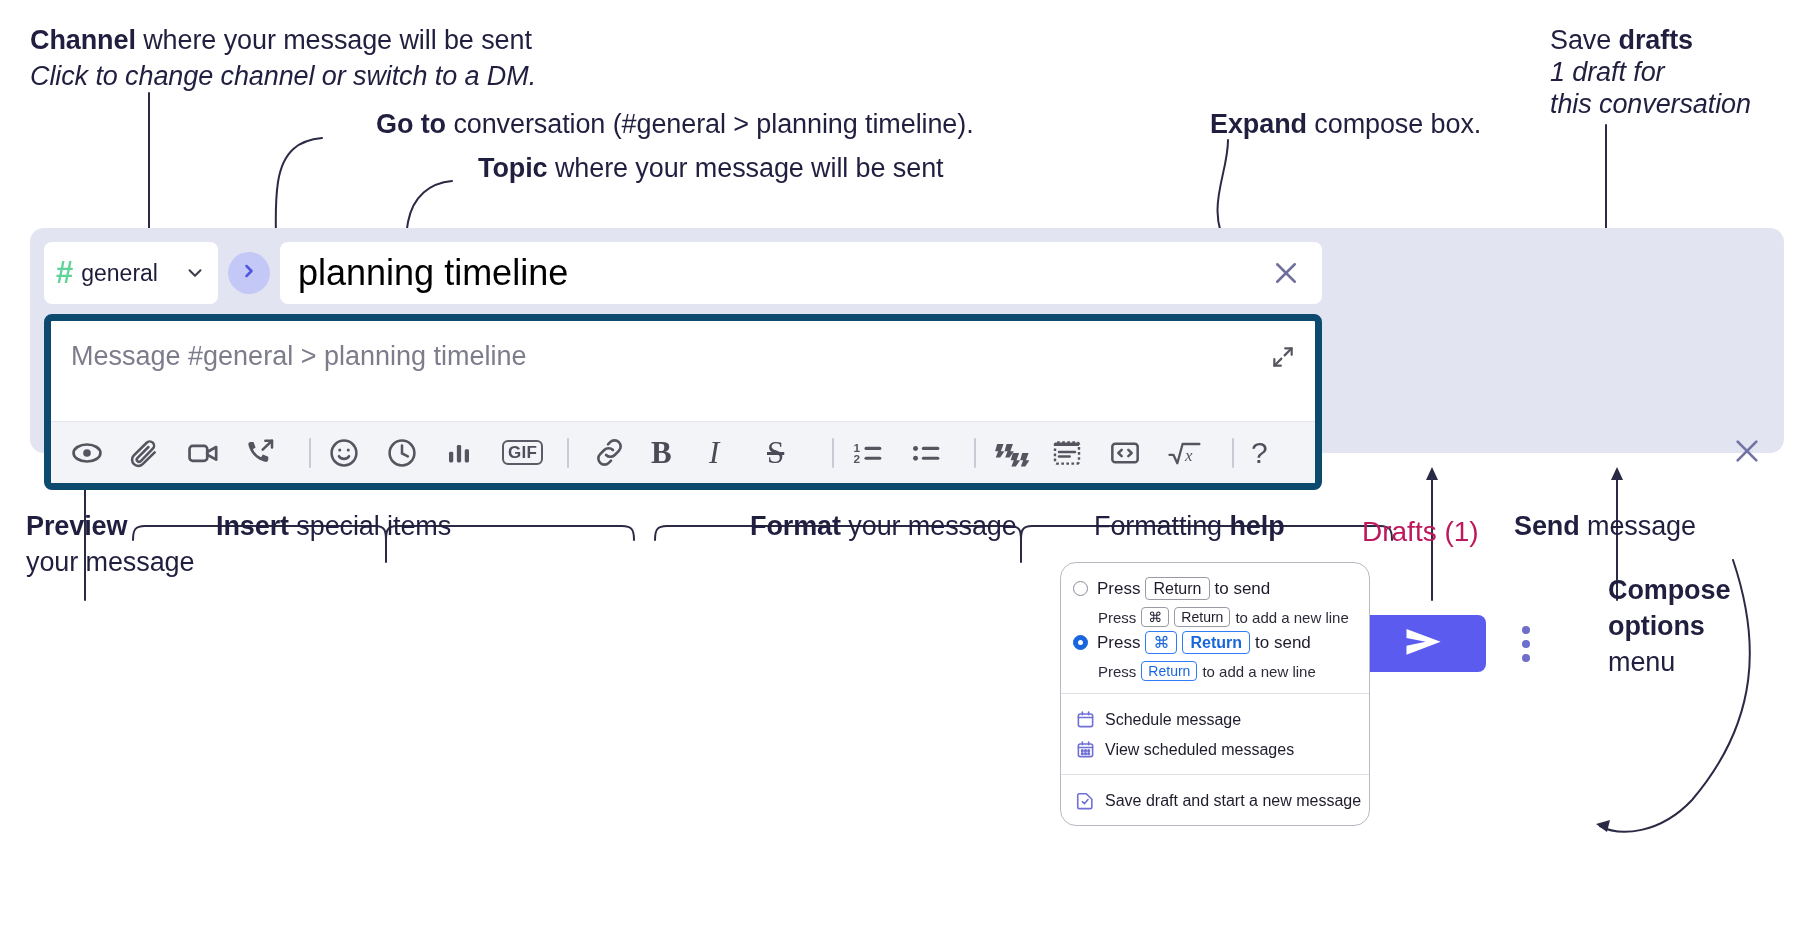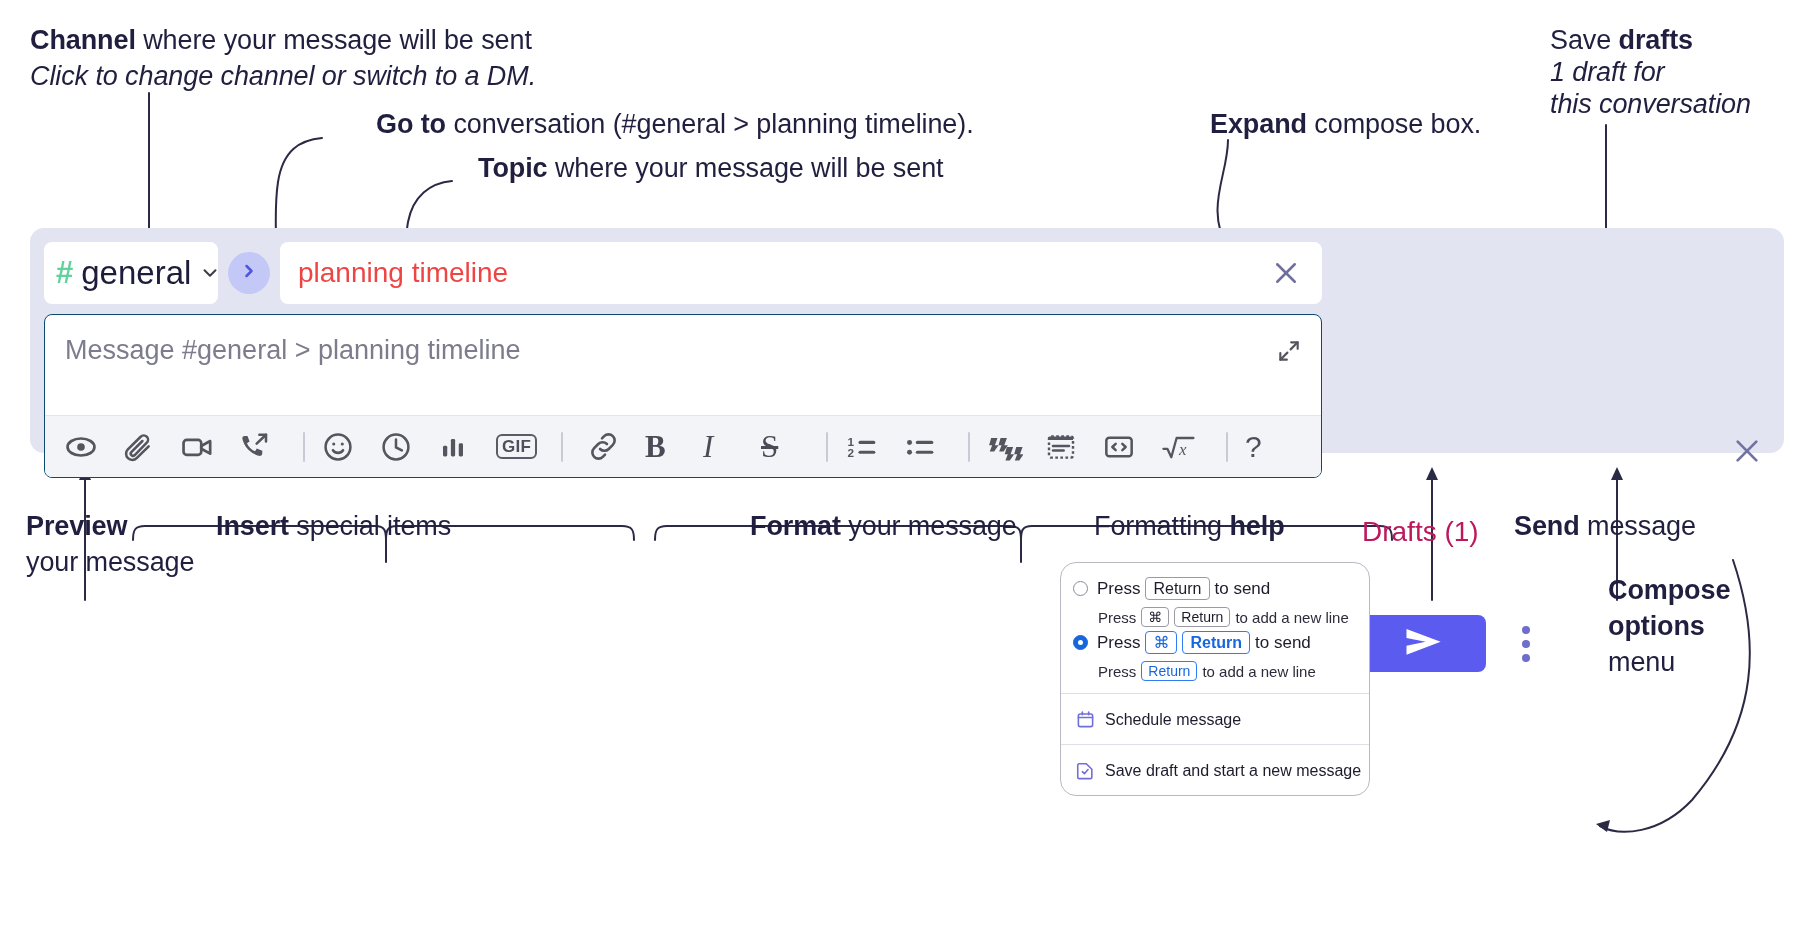--- a/index.html
+++ b/index.html
@@ -52,44 +52,44 @@
     display:flex;align-items:center;
     box-sizing:border-box;
     padding:0 12px;
     gap:8px;
   }
   .hash{
     color:#5fd39a;font-size:31px;font-weight:700;line-height:1;
     transform:translateY(-1px);
   }
   .channel-name{
-    font-size:33px;color:#1d1c3a;flex:1;
+    font-size:23px;color:#1d1c3a;flex:1;
   }
   .chev-down{display:flex;align-items:center;}
   .goto-btn{
     width:42px;height:42px;border-radius:50%;
     background:#c3c8f7;
     margin:0 10px;
     display:flex;align-items:center;justify-content:center;
     flex:0 0 auto;
   }
   .topic-field{
     flex:1;height:62px;background:#ffffff;border-radius:8px;
     display:flex;align-items:center;padding:0 16px 0 18px;
     box-sizing:border-box;
   }
-  .topic-value{font-size:28px;color:#ef4444;flex:1;}
+  .topic-value{font-size:36px;color:#000000;flex:1;}
   .topic-clear{width:40px;height:40px;display:flex;align-items:center;justify-content:center;}
 
   .msgbox{
     margin-top:10px;
     background:#ffffff;
     border-radius:8px;
     overflow:hidden;
-    border:1px solid #0c4a6e;
+    border:7px solid #0c4a6e;
     box-sizing:border-box;
   }
   .msg-input{
     height:100px;position:relative;
     display:flex;align-items:flex-start;
     padding:20px 18px 0 20px;
     box-sizing:border-box;
   }
   .placeholder{font-size:27px;color:#7c7c8c;}
   .expand-btn{position:absolute;right:14px;top:18px;width:36px;height:36px;display:flex;align-items:center;justify-content:center;}
@@ -546,20 +546,37 @@
         <span class="micon">
           <svg width="19" height="19" viewBox="0 0 24 24" fill="none" stroke="#6f6fd6" stroke-width="2" stroke-linecap="round">
               <rect x="3" y="5" width="18" height="16" rx="2.4"></rect>
               <line x1="3" y1="9.5" x2="21" y2="9.5"></line>
               <line x1="8" y1="2.7" x2="8" y2="6"></line>
               <line x1="16" y1="2.7" x2="16" y2="6"></line>
             </svg>
         </span>
         <span>Schedule message</span>
       </div>
+      <div class="mitem">
+        <span class="micon">
+          <svg width="19" height="19" viewBox="0 0 24 24" fill="none" stroke="#6f6fd6" stroke-width="2" stroke-linecap="round">
+              <rect x="3" y="5" width="18" height="16" rx="2.4"></rect>
+              <line x1="3" y1="9.5" x2="21" y2="9.5"></line>
+              <line x1="8" y1="2.7" x2="8" y2="6"></line>
+              <line x1="16" y1="2.7" x2="16" y2="6"></line>
+              <circle cx="8" cy="13.5" r="1" fill="#6f6fd6"></circle>
+              <circle cx="12" cy="13.5" r="1" fill="#6f6fd6"></circle>
+              <circle cx="16" cy="13.5" r="1" fill="#6f6fd6"></circle>
+              <circle cx="8" cy="17.3" r="1" fill="#6f6fd6"></circle>
+              <circle cx="12" cy="17.3" r="1" fill="#6f6fd6"></circle>
+              <circle cx="16" cy="17.3" r="1" fill="#6f6fd6"></circle>
+            </svg>
+        </span>
+        <span>View scheduled messages</span>
+      </div>
     </div>
 
     <div class="menu-sec">
       <div class="mitem">
         <span class="micon">
           <svg width="19" height="19" viewBox="0 0 24 24" fill="none" stroke="#6f6fd6" stroke-width="2" stroke-linecap="round" stroke-linejoin="round">
               <path d="M4 3.5 h9 l7 7 v10 a1.8 1.8 0 0 1-1.8 1.8 H4 a1.8 1.8 0 0 1-1.8-1.8 V5.3 A1.8 1.8 0 0 1 4 3.5 Z"></path>
               <polyline points="8 13.5 10.6 16 15.2 10.8"></polyline>
             </svg>
         </span>

